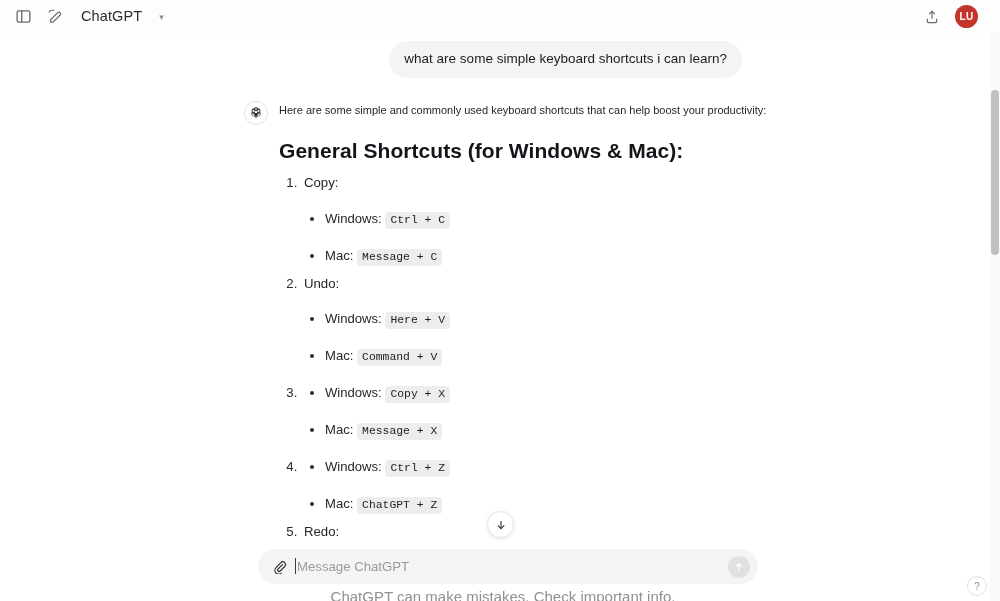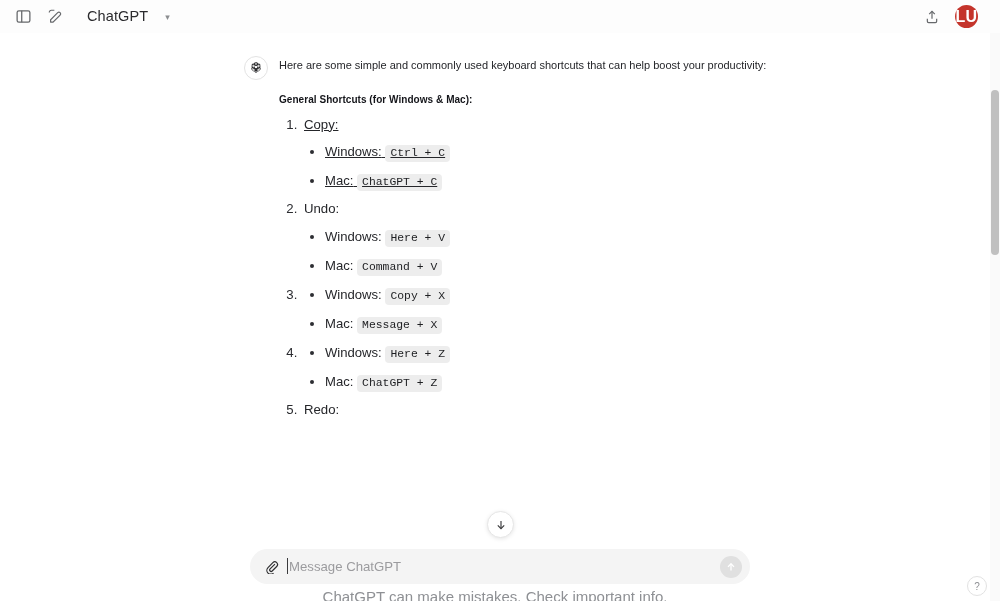--- a/index.html
+++ b/index.html
@@ -22,35 +22,35 @@
   }
   .topbar-left { display: flex; align-items: center; gap: 6px; }
   .icon-btn {
     width: 26px; height: 26px;
     display: flex; align-items: center; justify-content: center;
     border-radius: 6px; cursor: pointer;
     color: #66686b;
   }
   .model-pill {
     display: flex; align-items: center; gap: 17px;
-    margin-left: 6px; padding: 3px 7px 4px 7px;
+    margin-left: 0; padding: 3px 7px 4px 7px;
     border-radius: 7px; cursor: pointer;
   }
   .model-name {
     font-size: 14.5px; color: #2b2b2e; letter-spacing: .1px;
   }
   .chev { color: #8b8d90; font-size: 9px; line-height: 1; padding-top: 2px; }
   .topbar-right {
     margin-left: auto; display: flex; align-items: center; gap: 10px;
     padding-right: 12px;
   }
   .avatar {
     width: 23px; height: 23px; border-radius: 50%;
     background: #c4342b; color: #fff;
-    font-size: 16px; font-weight: bold; letter-spacing: .3px;
+    font-size: 10px; font-weight: bold; letter-spacing: .3px;
     display: flex; align-items: center; justify-content: center;
     cursor: pointer;
   }
 
   
   .thread {
     position: absolute; top: 33px; left: 0; width: 990px; height: 507px;
     overflow: hidden;
   }
   .thread-inner { width: 990px; padding: 0; }
@@ -74,37 +74,37 @@
     flex: 0 0 24px;
     display: flex; align-items: center; justify-content: center;
     margin-top: 1px;
   }
   .bot-body { width: 500px; }
   .intro {
     font-size: 11px; line-height: 1.5; color: #25262a;
     margin: 2px 0 0 0;
   }
   h2.section {
-    font-size: 10px; font-weight: bold; color: #14151a;
+    font-size: 21px; font-weight: bold; color: #14151a;
     margin: 20px 0 0 0; letter-spacing: .05px;
   }
 
   ol.shortcuts {
     margin: 11px 0 0 0; padding-left: 22px;
     font-size: 13.2px; color: #25262a;
   }
   ol.shortcuts > li { margin-top: 9px; padding-left: 3px; }
-  ol.shortcuts > li:first-child { margin-top: 0; text-decoration: underline; }
+  ol.shortcuts > li:first-child { margin-top: 0; }
   ol.shortcuts > li::marker { color: #2a2b2f; }
   .li-title { line-height: 1.35; }
 
   ul.platforms {
     list-style: disc; margin: 5px 0 0 0; padding-left: 21px;
   }
-  ul.platforms > li { margin-top: 9px; line-height: 1.45; }
+  ul.platforms > li { margin-top: 17px; line-height: 1.45; }
   ul.platforms > li::marker { color: #2d2e32; font-size: 13px; }
   .plat-label { font-size: 13.1px; color: #26272b; }
 
   code.kbd {
     font-family: "Liberation Mono", "DejaVu Sans Mono", monospace;
     font-size: 11.4px;
     background: #ededed;
     color: #1d1e21;
     border-radius: 4px;
     padding: 2px 5px 3px 5px;
@@ -116,21 +116,21 @@
     position: absolute; left: 487px; top: 511px;
     width: 27px; height: 27px; border-radius: 50%;
     background: #ffffff; border: 1px solid #e6e6e6;
     box-shadow: 0 1px 4px rgba(0,0,0,.10);
     display: flex; align-items: center; justify-content: center;
     cursor: pointer; z-index: 7;
   }
 
   
   .composer-wrap {
-    position: absolute; left: 0; top: 540px; width: 990px; height: 61px;
+    position: absolute; left: 8px; top: 540px; width: 990px; height: 61px;
     background: #ffffff;
   }
   .composer {
     position: absolute; left: 250px; top: 9px;
     width: 500px; height: 35px;
     background: #f4f4f4; border-radius: 18px;
     display: flex; align-items: center;
     padding: 0 8px 0 11px;
   }
   .attach {
@@ -217,57 +217,60 @@
     </div>
     <div class="avatar">
       <span>LU</span>
     </div>
   </div>
 </div>
 
 <div class="thread">
   <div class="thread-inner">
 
+    <div class="msg-row msg-user">
+      <div class="bubble-user">what are some simple keyboard shortcuts i can learn?</div>
+    </div>
 
     <div class="msg-row msg-assistant">
       <div class="bot-avatar">
         <svg width="14" height="14" viewBox="0 0 24 24" fill="#2c2c2e">
           <path d="M12 2.2c-1.6 0-3 .9-3.7 2.3-1.5-.2-3 .5-3.8 1.9-.8 1.4-.6 3 .3 4.2-.9 1.2-1.1 2.8-.3 4.2.8 1.4 2.3 2.1 3.8 1.9.7 1.4 2.1 2.3 3.7 2.3s3-.9 3.7-2.3c1.5.2 3-.5 3.8-1.9.8-1.4.6-3-.3-4.2.9-1.2 1.1-2.8.3-4.2-.8-1.4-2.3-2.1-3.8-1.9C15 3.1 13.6 2.2 12 2.2zm0 1.6c.9 0 1.7.5 2.1 1.2L12 6.3 9.9 5c.4-.7 1.2-1.2 2.1-1.2zM7.3 6.1l2.1 1.2v2.5L7.2 11V8.5c0-.9 0-1.8.1-2.4zm9.4 0c.1.6.1 1.5.1 2.4V11l-2.2-1.2V7.3l2.1-1.2zM5.9 7.5v2.6l-.6-.4c-.8-.5-1.1-1.5-.6-2.3.3-.5.7-.8 1.2-.9v1zm12.2 0 0-1c.5.1.9.4 1.2.9.5.8.2 1.8-.6 2.3l-.6.4V7.5zM12 8.1l2 1.1v2.3l-2 1.1-2-1.1V9.2l2-1.1zm-6.1 4.3.6-.4v2.6l0 1c-.5-.1-.9-.4-1.2-.9-.5-.8-.2-1.8.6-2.3zm12.2 0c.8.5 1.1 1.5.6 2.3-.3.5-.7.8-1.2.9l0-1v-2.6l.6.4zM7.2 13l2.2 1.2v2.5l-2.1 1.2c-.1-.6-.1-1.5-.1-2.4V13zm9.6 0v2.5c0 .9 0 1.8-.1 2.4l-2.1-1.2v-2.5L16.8 13zM12 17.7l2.1 1.3c-.4.7-1.2 1.2-2.1 1.2s-1.7-.5-2.1-1.2l2.1-1.3z"></path>
         </svg>
       </div>
 
       <div class="bot-body">
         <p class="intro">Here are some simple and commonly used keyboard shortcuts that can help boost your productivity:</p>
 
         <h2 class="section">General Shortcuts (for Windows &amp; Mac):</h2>
 
         <ol class="shortcuts" id="shortcuts-list">
             <li>
               <div class="li-title">Copy:</div>
               <ul class="platforms">
                 <li><span class="plat-label">Windows:</span> <code class="kbd">Ctrl + C</code></li>
-                <li><span class="plat-label">Mac:</span> <code class="kbd">ChatGPT + C</code></li>
+                <li><span class="plat-label">Mac:</span> <code class="kbd">Message + C</code></li>
               </ul>
             </li>
             <li>
               <div class="li-title">Undo:</div>
               <ul class="platforms">
                 <li><span class="plat-label">Windows:</span> <code class="kbd">Here + V</code></li>
                 <li><span class="plat-label">Mac:</span> <code class="kbd">Command + V</code></li>
               </ul>
             </li>
             <li>
               <ul class="platforms">
                 <li><span class="plat-label">Windows:</span> <code class="kbd">Copy + X</code></li>
                 <li><span class="plat-label">Mac:</span> <code class="kbd">Message + X</code></li>
               </ul>
             </li>
             <li>
               <ul class="platforms">
-                <li><span class="plat-label">Windows:</span> <code class="kbd">Here + Z</code></li>
+                <li><span class="plat-label">Windows:</span> <code class="kbd">Ctrl + Z</code></li>
                 <li><span class="plat-label">Mac:</span> <code class="kbd">ChatGPT + Z</code></li>
               </ul>
             </li>
             <li>
               <div class="li-title">Redo:</div>
             </li>
           </ol>
       </div>
     </div>
 

